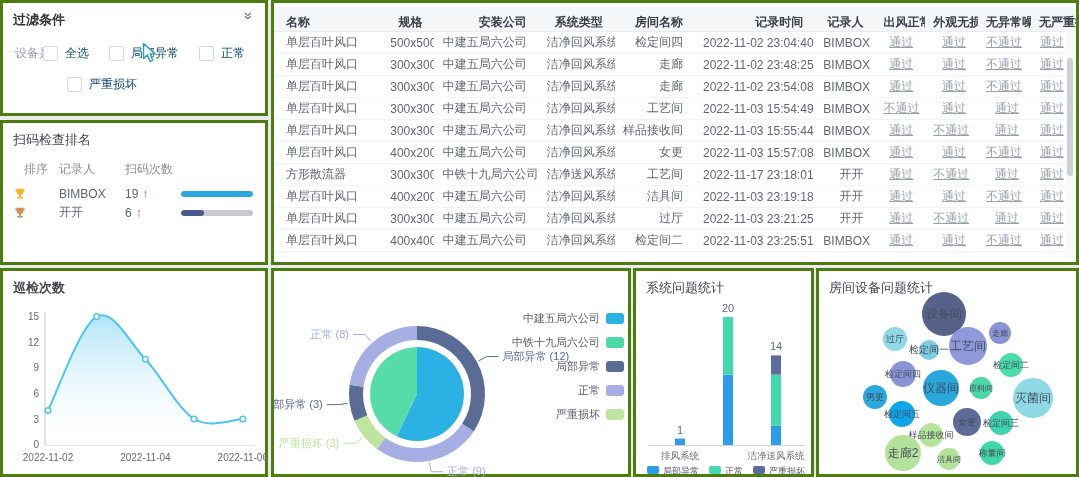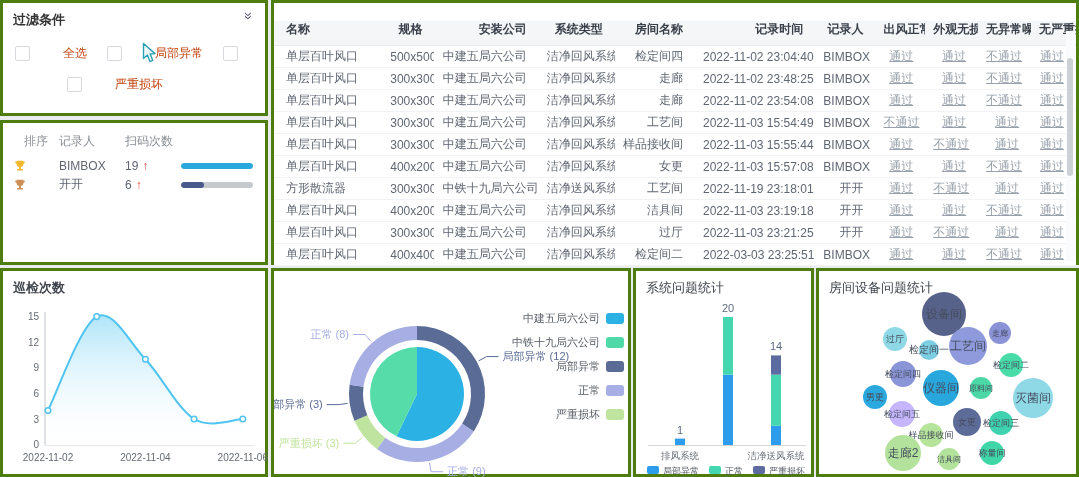--- a/index.html
+++ b/index.html
@@ -5,34 +5,34 @@
   html,body{margin:0;padding:0;background:#e9ebee;font-family:"Liberation Sans","DejaVu Sans",sans-serif;}
   .stage{position:relative;width:1079px;height:477px;background:#e9ebee;overflow:hidden;}
   .panel{position:absolute;background:#fff;border:3px solid #4d7c0f;box-sizing:border-box;}
   .panel-title{font-size:13px;color:#40454d;padding:8px 10px 2px;white-space:nowrap;}
   .panel-title.bold{font-weight:bold;color:#333;}
   
   .filter-row{display:flex;align-items:center;margin-top:14px;font-size:12px;}
   .field-label{width:64px;color:#9aa0a8;padding-left:12px;white-space:nowrap;overflow:hidden;}
   .cb-item{display:flex;align-items:center;margin-right:20px;cursor:pointer;}
   .cb-box{width:13px;height:13px;border:1px solid #d6dade;border-radius:2px;background:#fff;margin-right:7px;flex:none;}
-  .cb-label{color:#c2410c;white-space:nowrap;margin-left:26px;}
+  .cb-label{color:#0c4a6e;white-space:nowrap;}
   .chevron{position:absolute;right:12px;top:6px;font-size:14px;color:#5f6672;transform:rotate(90deg);cursor:pointer;line-height:1;}
   
   .rank-head{display:flex;font-size:12px;color:#8b9097;padding:10px 10px 6px;}
   .rank-row{display:flex;align-items:center;font-size:12px;color:#5f6672;padding:1px 10px;height:17px;}
   .rc0{width:46px;flex:none;text-align:center;}
   .rc1{width:66px;flex:none;white-space:nowrap;}
   .rc2{width:56px;flex:none;}
   .rc3{flex:1;padding-right:2px;}
   .trend-up{color:#e8483c;margin-left:4px;font-weight:bold;}
   .bar-track{height:6px;background:#c6cacf;border-radius:3px;overflow:hidden;}
   .bar-fill{height:100%;border-radius:3px;}
   
-  .tbl-header{display:flex;align-items:flex-start;background:#f5f6f8;height:24px;font-size:12px;font-weight:bold;color:#394049;margin-top:18px;border-bottom:1px solid #e9ebee;}
+  .tbl-header{display:flex;align-items:flex-end;background:#f5f6f8;height:24px;font-size:12px;font-weight:bold;color:#394049;margin-top:4px;border-bottom:1px solid #e9ebee;}
   .tbl-row{display:flex;align-items:center;height:21px;font-size:12px;color:#5f6672;border-bottom:1px solid #f2f3f5;background:#fff;}
   .cell{box-sizing:border-box;padding:0 12px 0 8px;white-space:nowrap;overflow:hidden;text-align:right;}
   .cell.first{text-align:left;padding-left:12px;}
   .pass-link{color:#98a1ab;text-decoration:underline;cursor:pointer;}
   .scrollbar{position:absolute;right:1px;top:28px;bottom:1px;width:9px;background:#fafbfc;}
   .scroll-thumb{position:absolute;left:1px;top:27px;width:6px;height:118px;background:#cdd1d6;border-radius:3px;cursor:pointer;}
   
   .bubble{position:absolute;border-radius:50%;display:flex;align-items:center;justify-content:center;color:#454c5c;cursor:pointer;}
   .bubble span{white-space:nowrap;}
   svg text{font-family:"Liberation Sans","DejaVu Sans",sans-serif;}
@@ -67,20 +67,21 @@
       <div id="filter-row2-opts" style="display:flex;">
           <div class="cb-item">
             <div class="cb-box"></div>
             <div class="cb-label">严重损坏</div>
           </div>
         </div>
     </div>
   </div>
 
   <div class="panel" style="left:0;top:120px;width:268px;height:145px;">
+    <div class="panel-title">扫码检查排名</div>
     <div class="rank-head">
       <div class="rc0">排序</div>
       <div class="rc1">记录人</div>
       <div class="rc2">扫码次数</div>
     </div>
     <div id="rank-rows">
         <div class="rank-row">
           <div class="rc0">
             <svg width="14" height="14" viewBox="0 0 16 16" style="display:block">
               <path d="M4 2h8v3.2a4 4 0 0 1-8 0zM2.2 3h1.8v2.3a2.7 2.7 0 0 1-1.8-2.3zM13.8 3h-1.8v2.3a2.7 2.7 0 0 0 1.8-2.3z" fill="#F3B72E"></path>
@@ -207,21 +208,21 @@
           <div class="cell" style="width: 6.6%;"><span class="pass-link">通过</span></div>
           <div class="cell" style="width: 6.6%;"><span class="pass-link">不通过</span></div>
           <div class="cell" style="width: 5.6%;"><span class="pass-link">通过</span></div>
         </div>
         <div class="tbl-row">
           <div class="cell first" style="width: 13.5%;">方形散流器</div>
           <div class="cell" style="width: 6.5%;">300x300</div>
           <div class="cell" style="width: 13%;">中铁十九局六公司</div>
           <div class="cell" style="width: 9.5%;">洁净送风系统</div>
           <div class="cell" style="width: 10%;">工艺间</div>
-          <div class="cell" style="width: 15%;">2022-11-19 23:18:01</div>
+          <div class="cell" style="width: 15%;">2022-11-17 23:18:01</div>
           <div class="cell" style="width: 7.5%;">开开</div>
           <div class="cell" style="width: 6.2%;"><span class="pass-link">通过</span></div>
           <div class="cell" style="width: 6.6%;"><span class="pass-link">不通过</span></div>
           <div class="cell" style="width: 6.6%;"><span class="pass-link">通过</span></div>
           <div class="cell" style="width: 5.6%;"><span class="pass-link">通过</span></div>
         </div>
         <div class="tbl-row">
           <div class="cell first" style="width: 13.5%;">单层百叶风口</div>
           <div class="cell" style="width: 6.5%;">400x200</div>
           <div class="cell" style="width: 13%;">中建五局六公司</div>
@@ -246,21 +247,21 @@
           <div class="cell" style="width: 6.6%;"><span class="pass-link">不通过</span></div>
           <div class="cell" style="width: 6.6%;"><span class="pass-link">通过</span></div>
           <div class="cell" style="width: 5.6%;"><span class="pass-link">通过</span></div>
         </div>
         <div class="tbl-row">
           <div class="cell first" style="width: 13.5%;">单层百叶风口</div>
           <div class="cell" style="width: 6.5%;">400x400</div>
           <div class="cell" style="width: 13%;">中建五局六公司</div>
           <div class="cell" style="width: 9.5%;">洁净回风系统</div>
           <div class="cell" style="width: 10%;">检定间二</div>
-          <div class="cell" style="width: 15%;">2022-03-03 23:25:51</div>
+          <div class="cell" style="width: 15%;">2022-11-03 23:25:51</div>
           <div class="cell" style="width: 7.5%;">BIMBOX</div>
           <div class="cell" style="width: 6.2%;"><span class="pass-link">通过</span></div>
           <div class="cell" style="width: 6.6%;"><span class="pass-link">通过</span></div>
           <div class="cell" style="width: 6.6%;"><span class="pass-link">不通过</span></div>
           <div class="cell" style="width: 5.6%;"><span class="pass-link">通过</span></div>
         </div>
       </div>
     <div class="scrollbar">
       <div class="scroll-thumb"></div>
     </div>
@@ -397,21 +398,21 @@
         </div>
         <div class="bubble" title="原料间" style="left: 151px; top: 106px; width: 22px; height: 22px; background: rgb(76, 216, 166); font-size: 8px;">
           <span>原料间</span>
         </div>
         <div class="bubble" title="灭菌间" style="left: 194px; top: 107px; width: 40px; height: 40px; background: rgb(143, 217, 230); font-size: 12px;">
           <span>灭菌间</span>
         </div>
         <div class="bubble" title="男更" style="left: 44px; top: 114px; width: 24px; height: 24px; background: rgb(43, 169, 223); font-size: 9px;">
           <span>男更</span>
         </div>
-        <div class="bubble" title="检定间五" style="left: 70px; top: 130px; width: 26px; height: 26px; background: #c4b5fd; font-size: 9px;">
+        <div class="bubble" title="检定间五" style="left: 70px; top: 130px; width: 26px; height: 26px; background: #0ea5e9; font-size: 9px;">
           <span>检定间五</span>
         </div>
         <div class="bubble" title="女更" style="left: 134px; top: 137px; width: 28px; height: 28px; background: rgb(93, 107, 153); font-size: 9px;">
           <span>女更</span>
         </div>
         <div class="bubble" title="样品接收间" style="left: 100px; top: 152px; width: 24px; height: 24px; background: rgb(183, 228, 155); font-size: 9px;">
           <span>样品接收间</span>
         </div>
         <div class="bubble" title="检定间三" style="left: 170px; top: 140px; width: 24px; height: 24px; background: rgb(63, 210, 174); font-size: 9px;">
           <span>检定间三</span>

